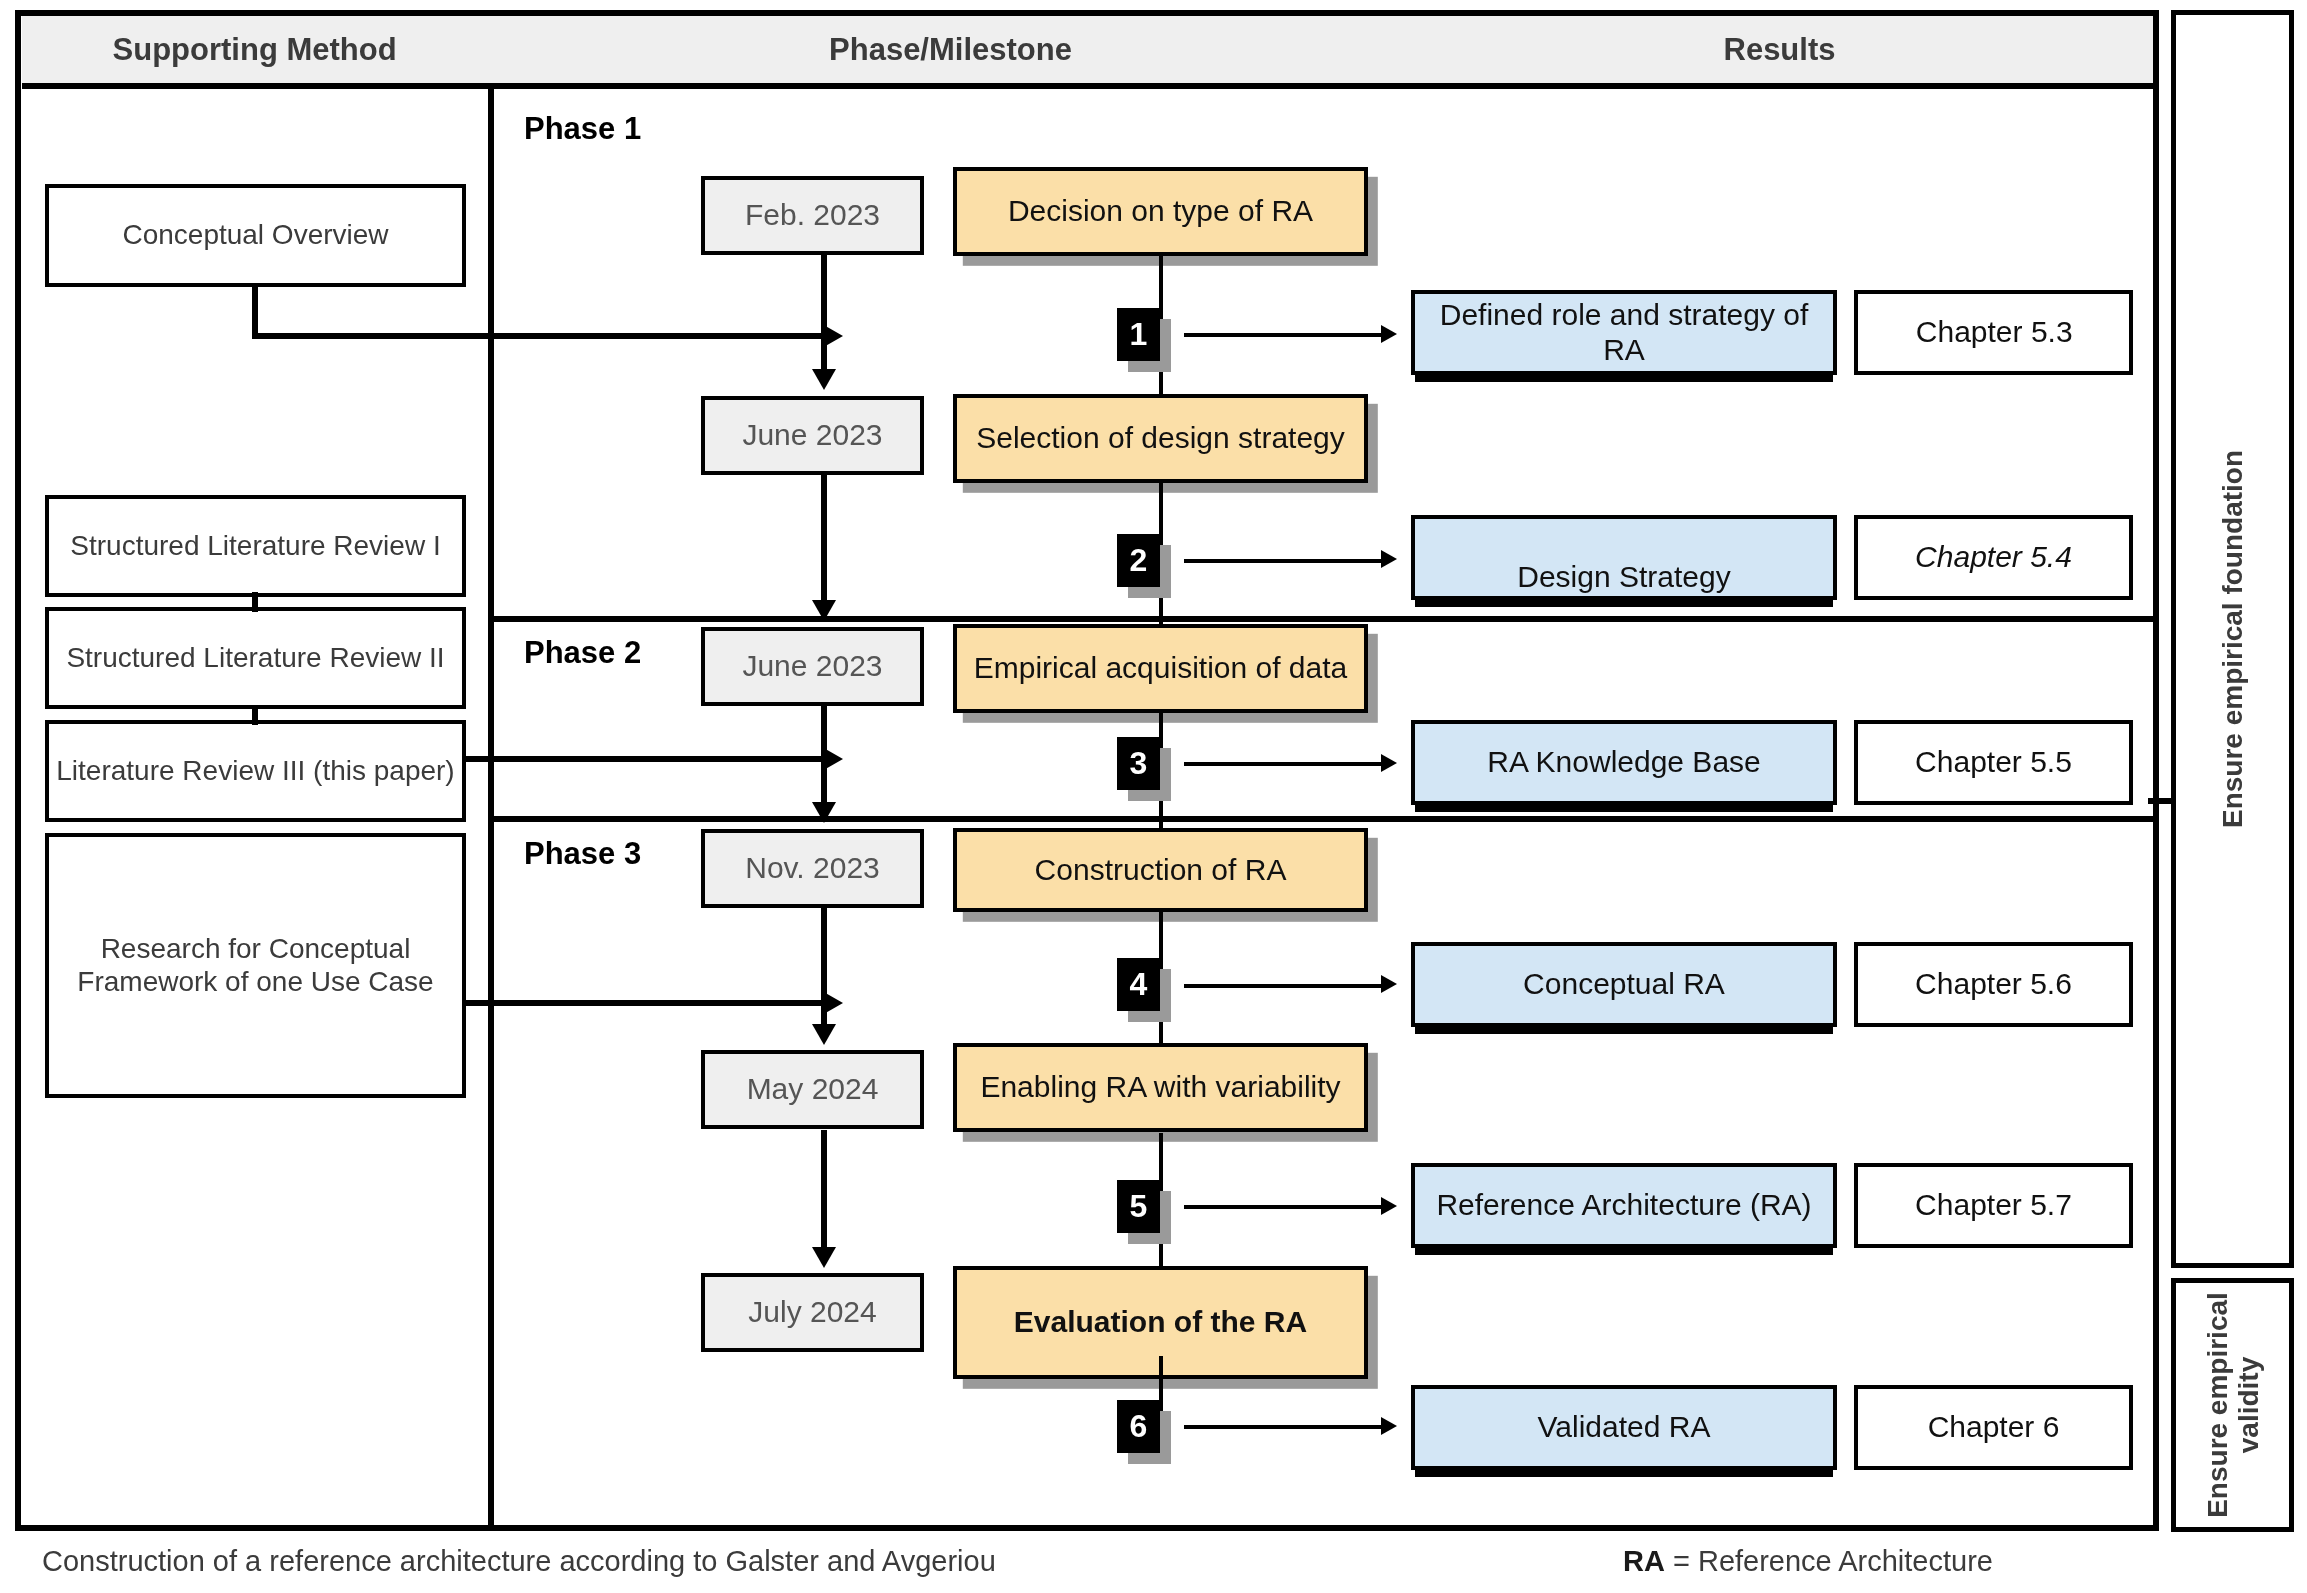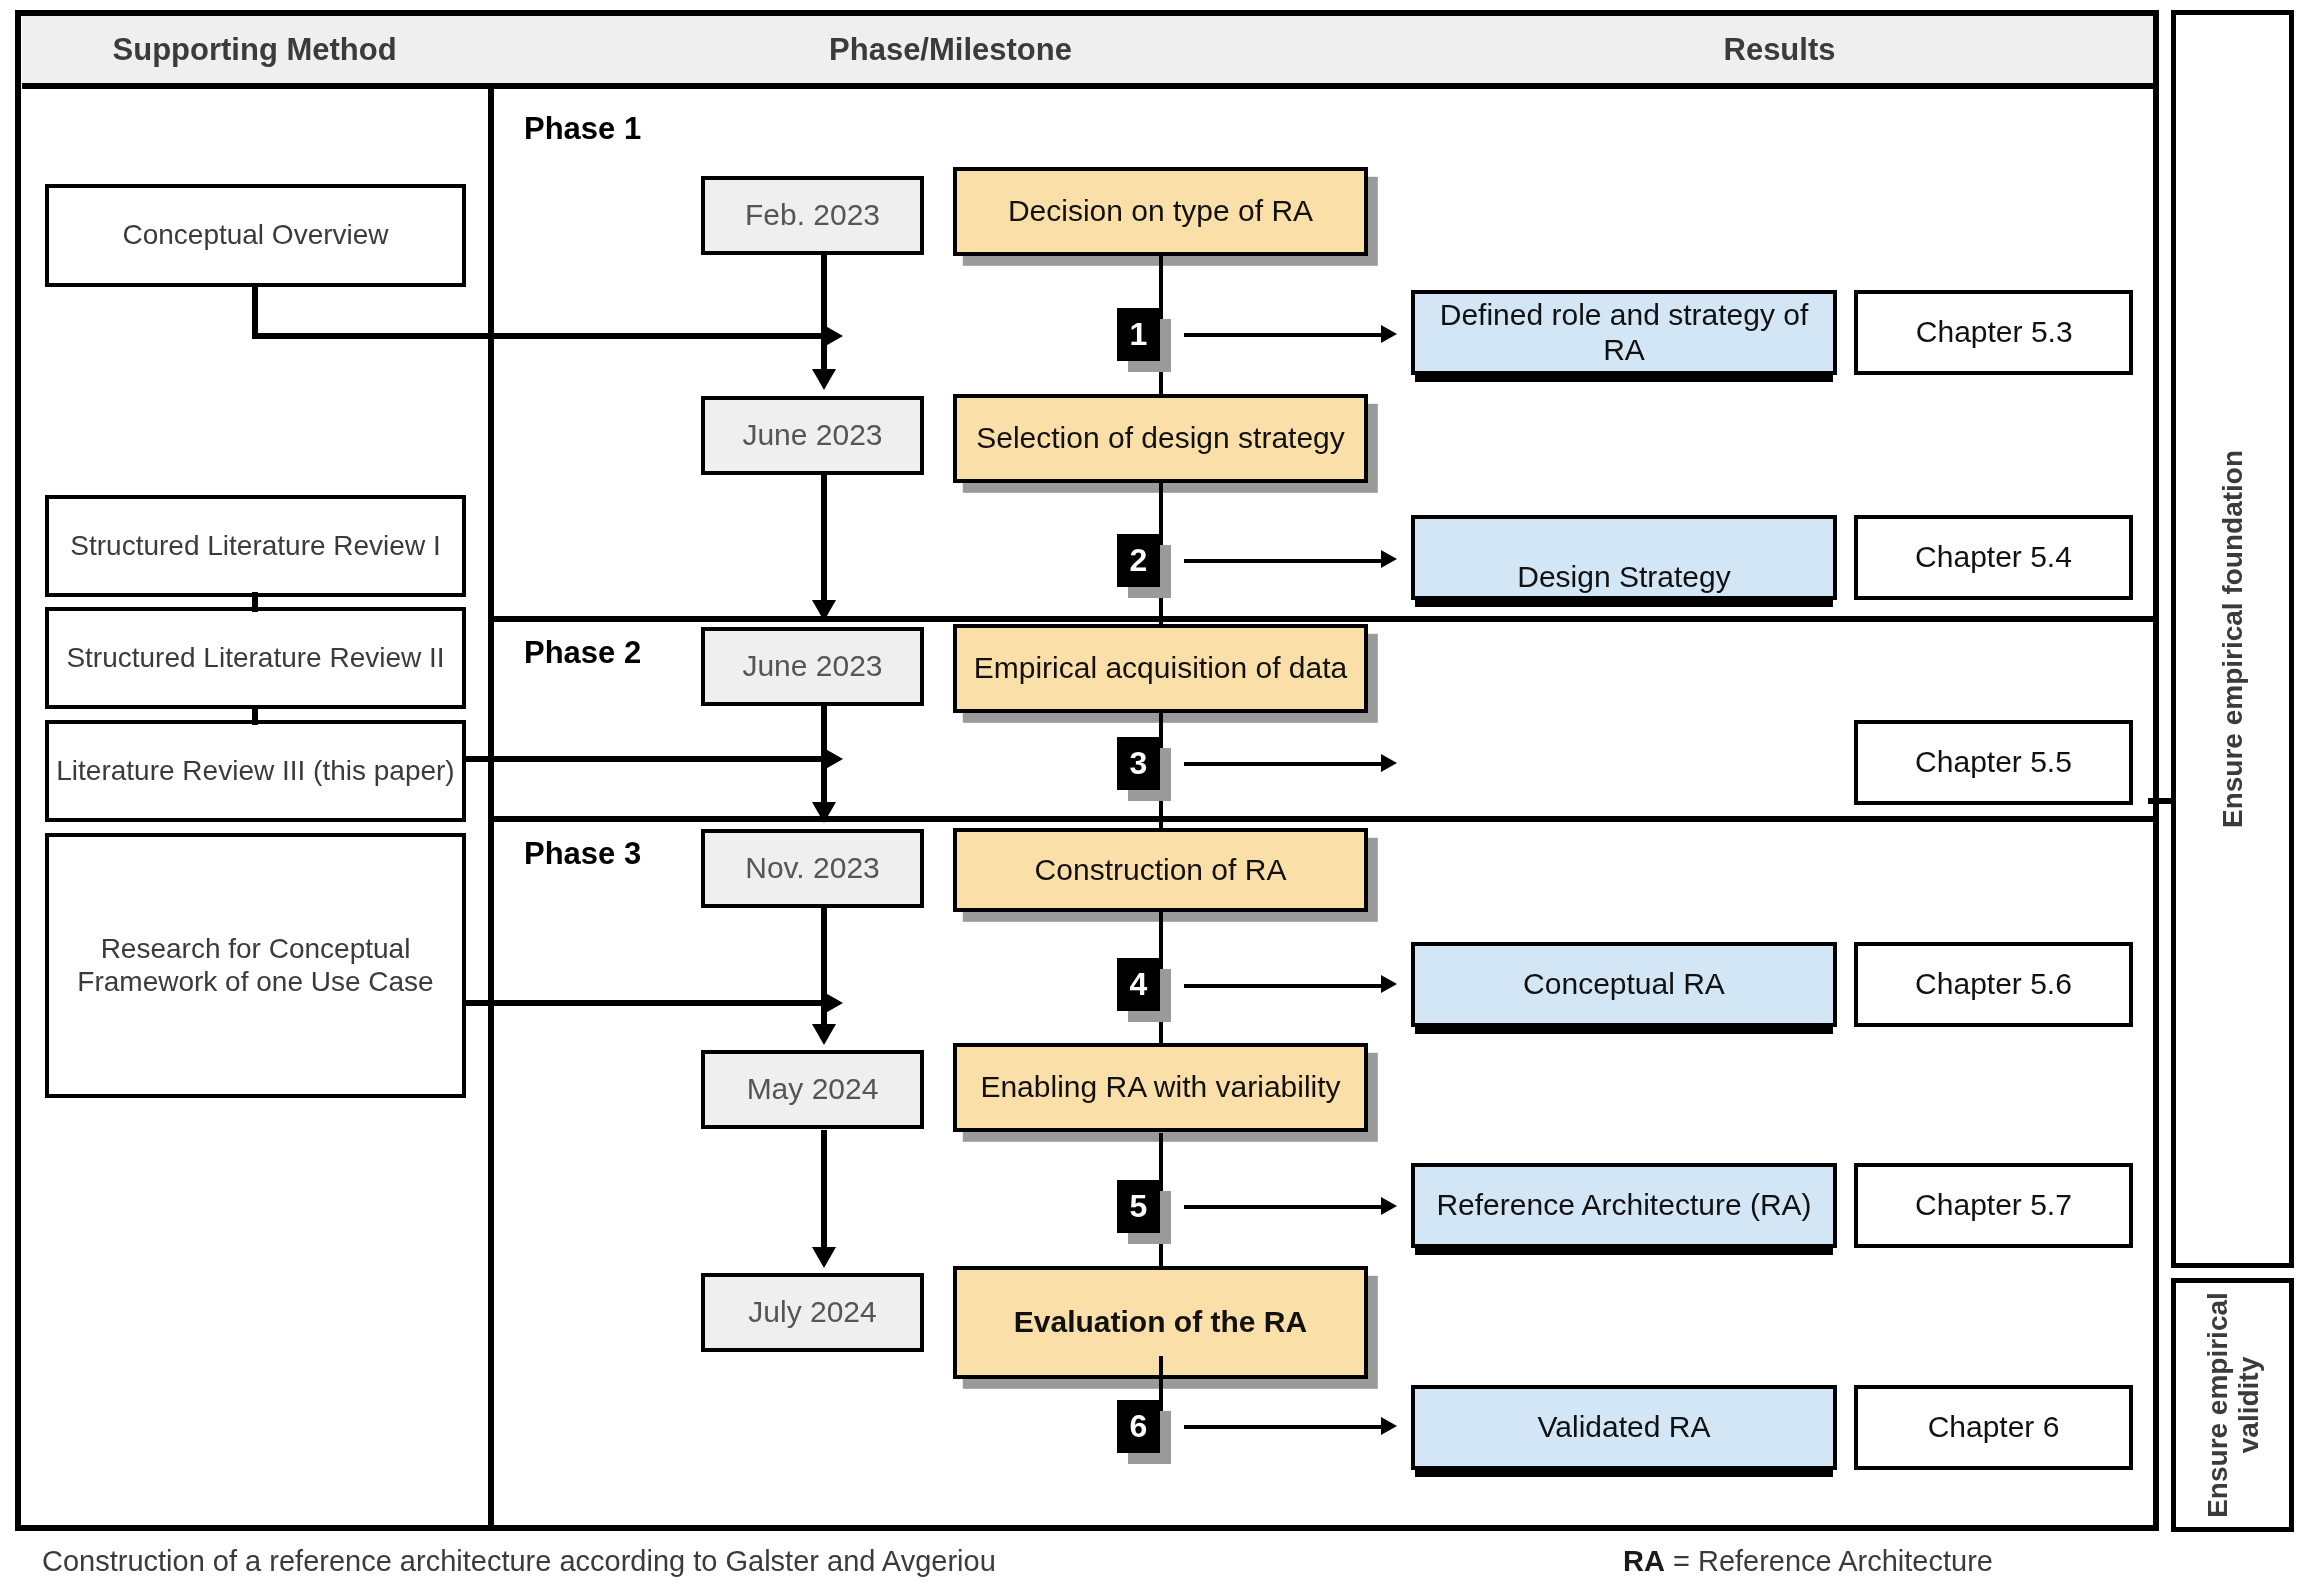--- a/index.html
+++ b/index.html
@@ -238,24 +238,27 @@
   <div class="box result" style="left:1411px;top:290px;width:426px;height:85px;">
     <span>Defined role and strategy of RA</span>
   </div>
   <div class="box chapter" style="left:1854px;top:290px;width:279px;height:85px;padding-left:7px;">
     <span>Chapter 5.3</span>
   </div>
 
   <div class="box result" style="left:1411px;top:515px;width:426px;height:85px;align-items:flex-end;">
     <span>Design Strategy</span>
   </div>
-  <div class="box chapter" style="left:1854px;top:515px;width:279px;height:85px;">
+  <div class="box chapter" style="left:1854px;top:515px;width:279px;height:85px;font-style:italic;">
     <span>Chapter 5.4</span>
   </div>
 
+  <div class="box result" style="left:1411px;top:720px;width:426px;height:85px;">
+    <span>RA Knowledge Base</span>
+  </div>
   <div class="box chapter" style="left:1854px;top:720px;width:279px;height:85px;">
     <span>Chapter 5.5</span>
   </div>
 
   <div class="box result" style="left:1411px;top:942px;width:426px;height:85px;">
     <span>Conceptual RA</span>
   </div>
   <div class="box chapter" style="left:1854px;top:942px;width:279px;height:85px;">
     <span>Chapter 5.6</span>
   </div>

